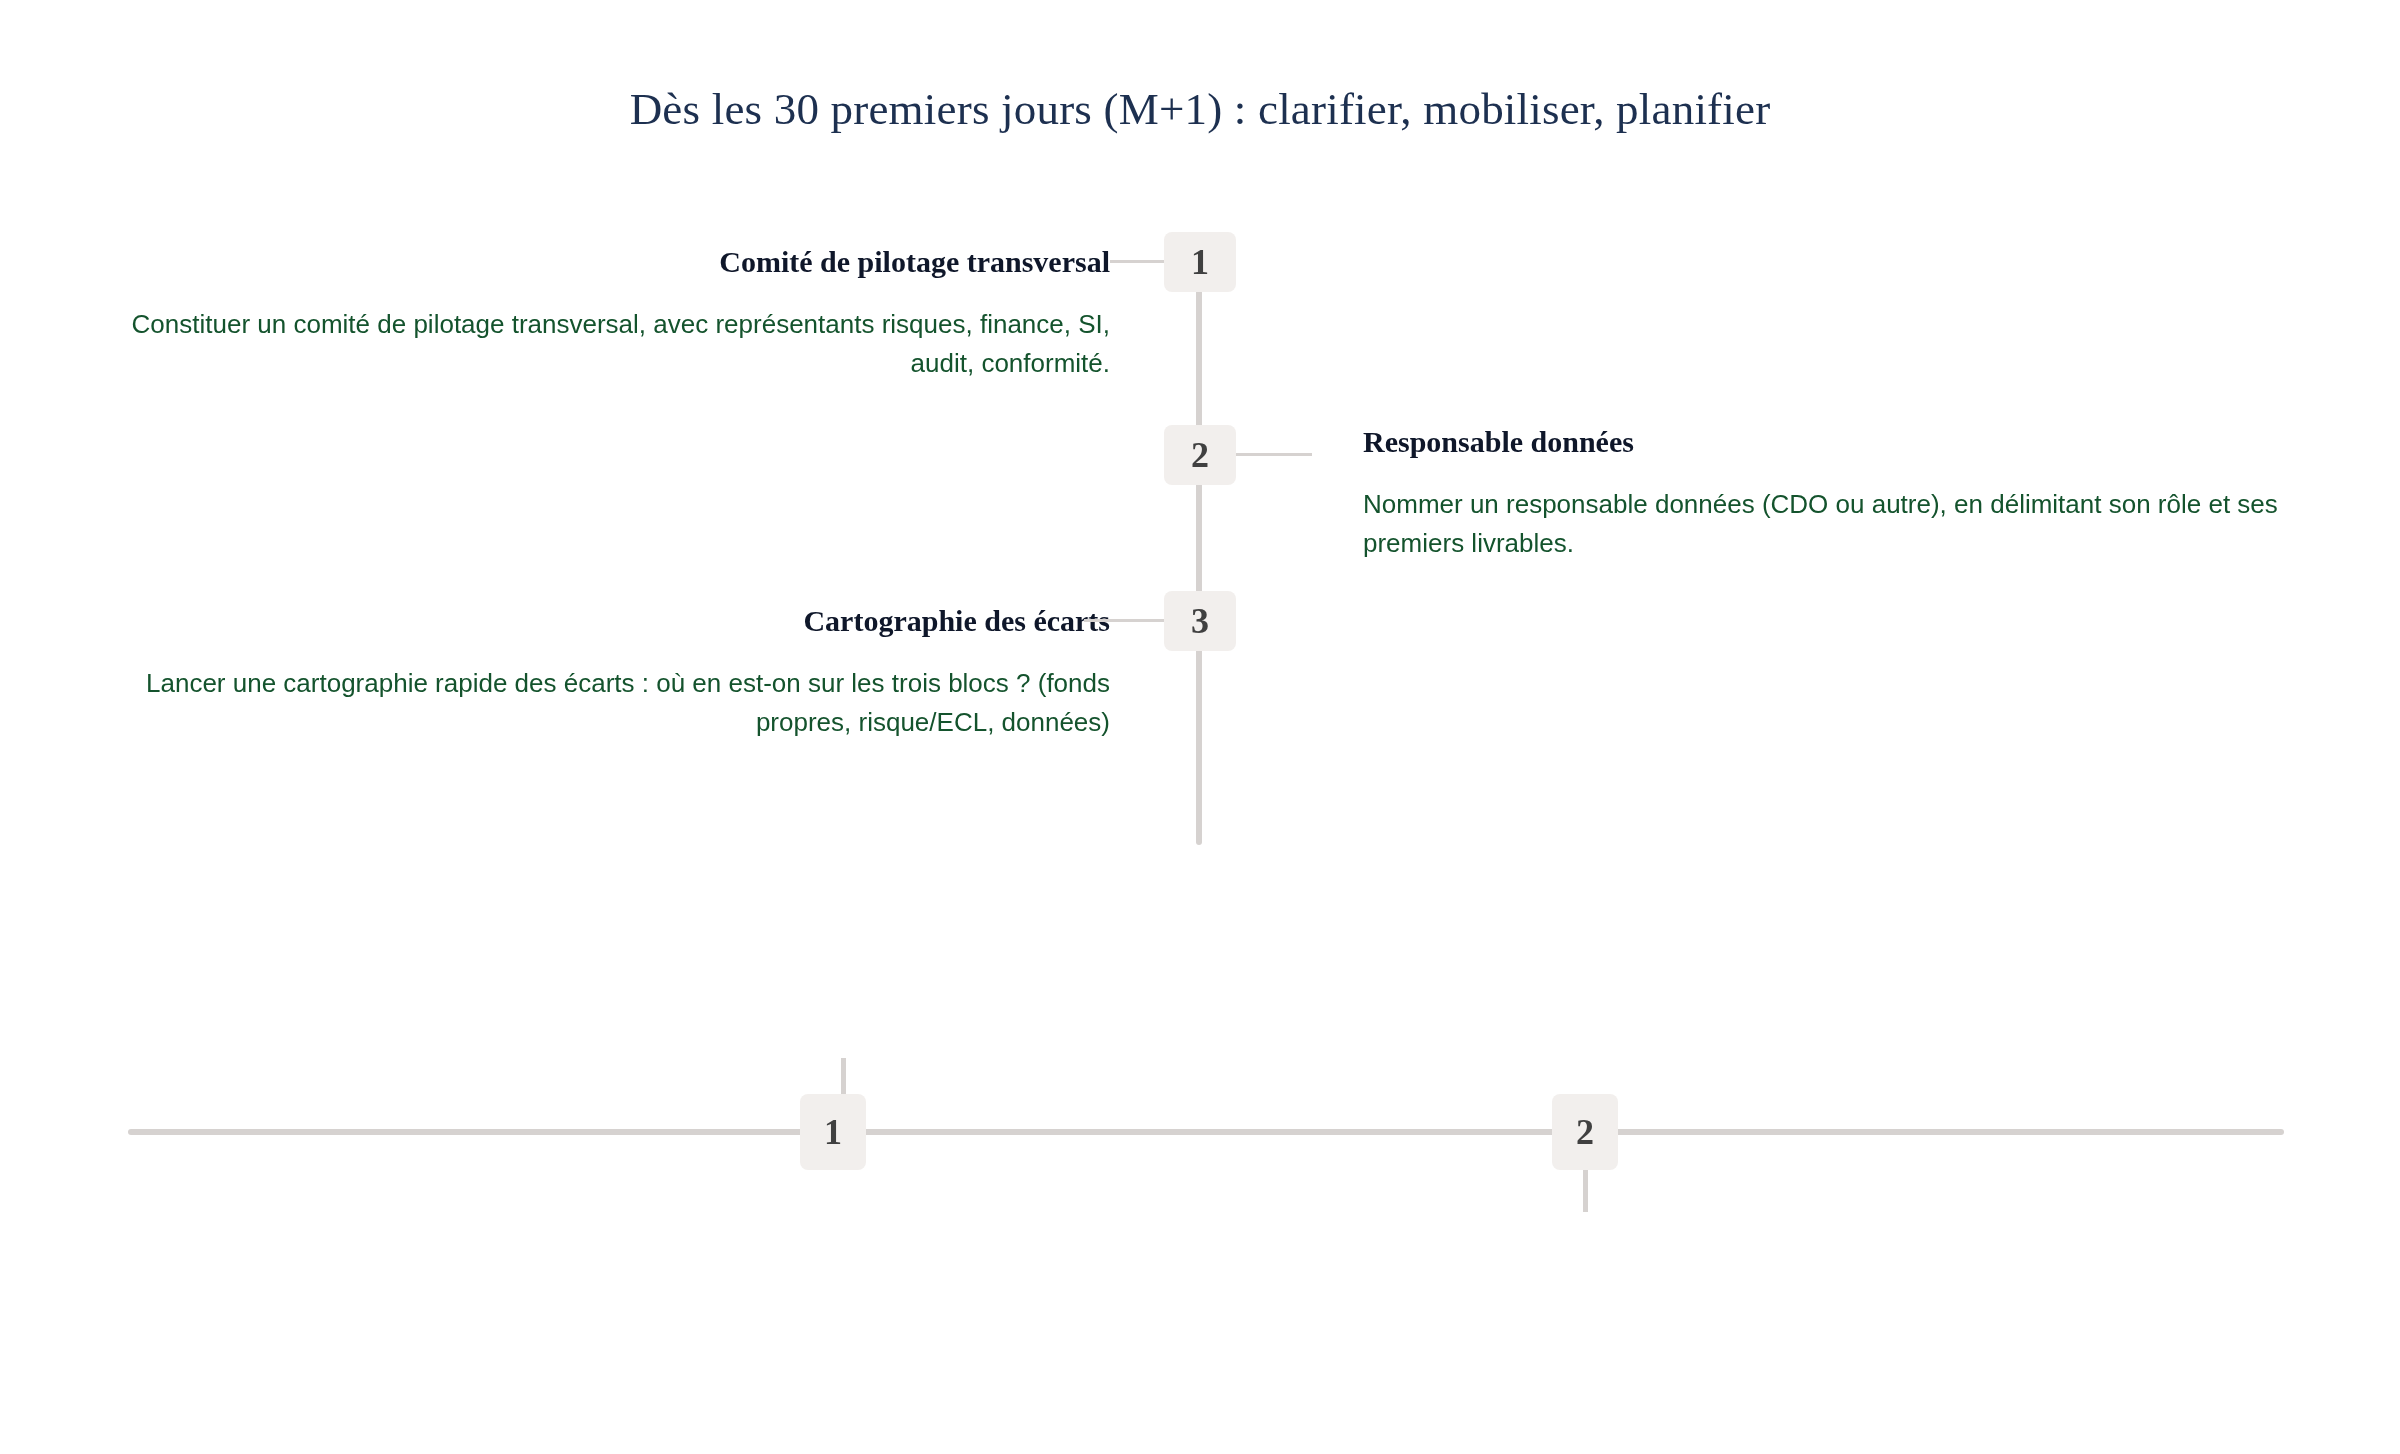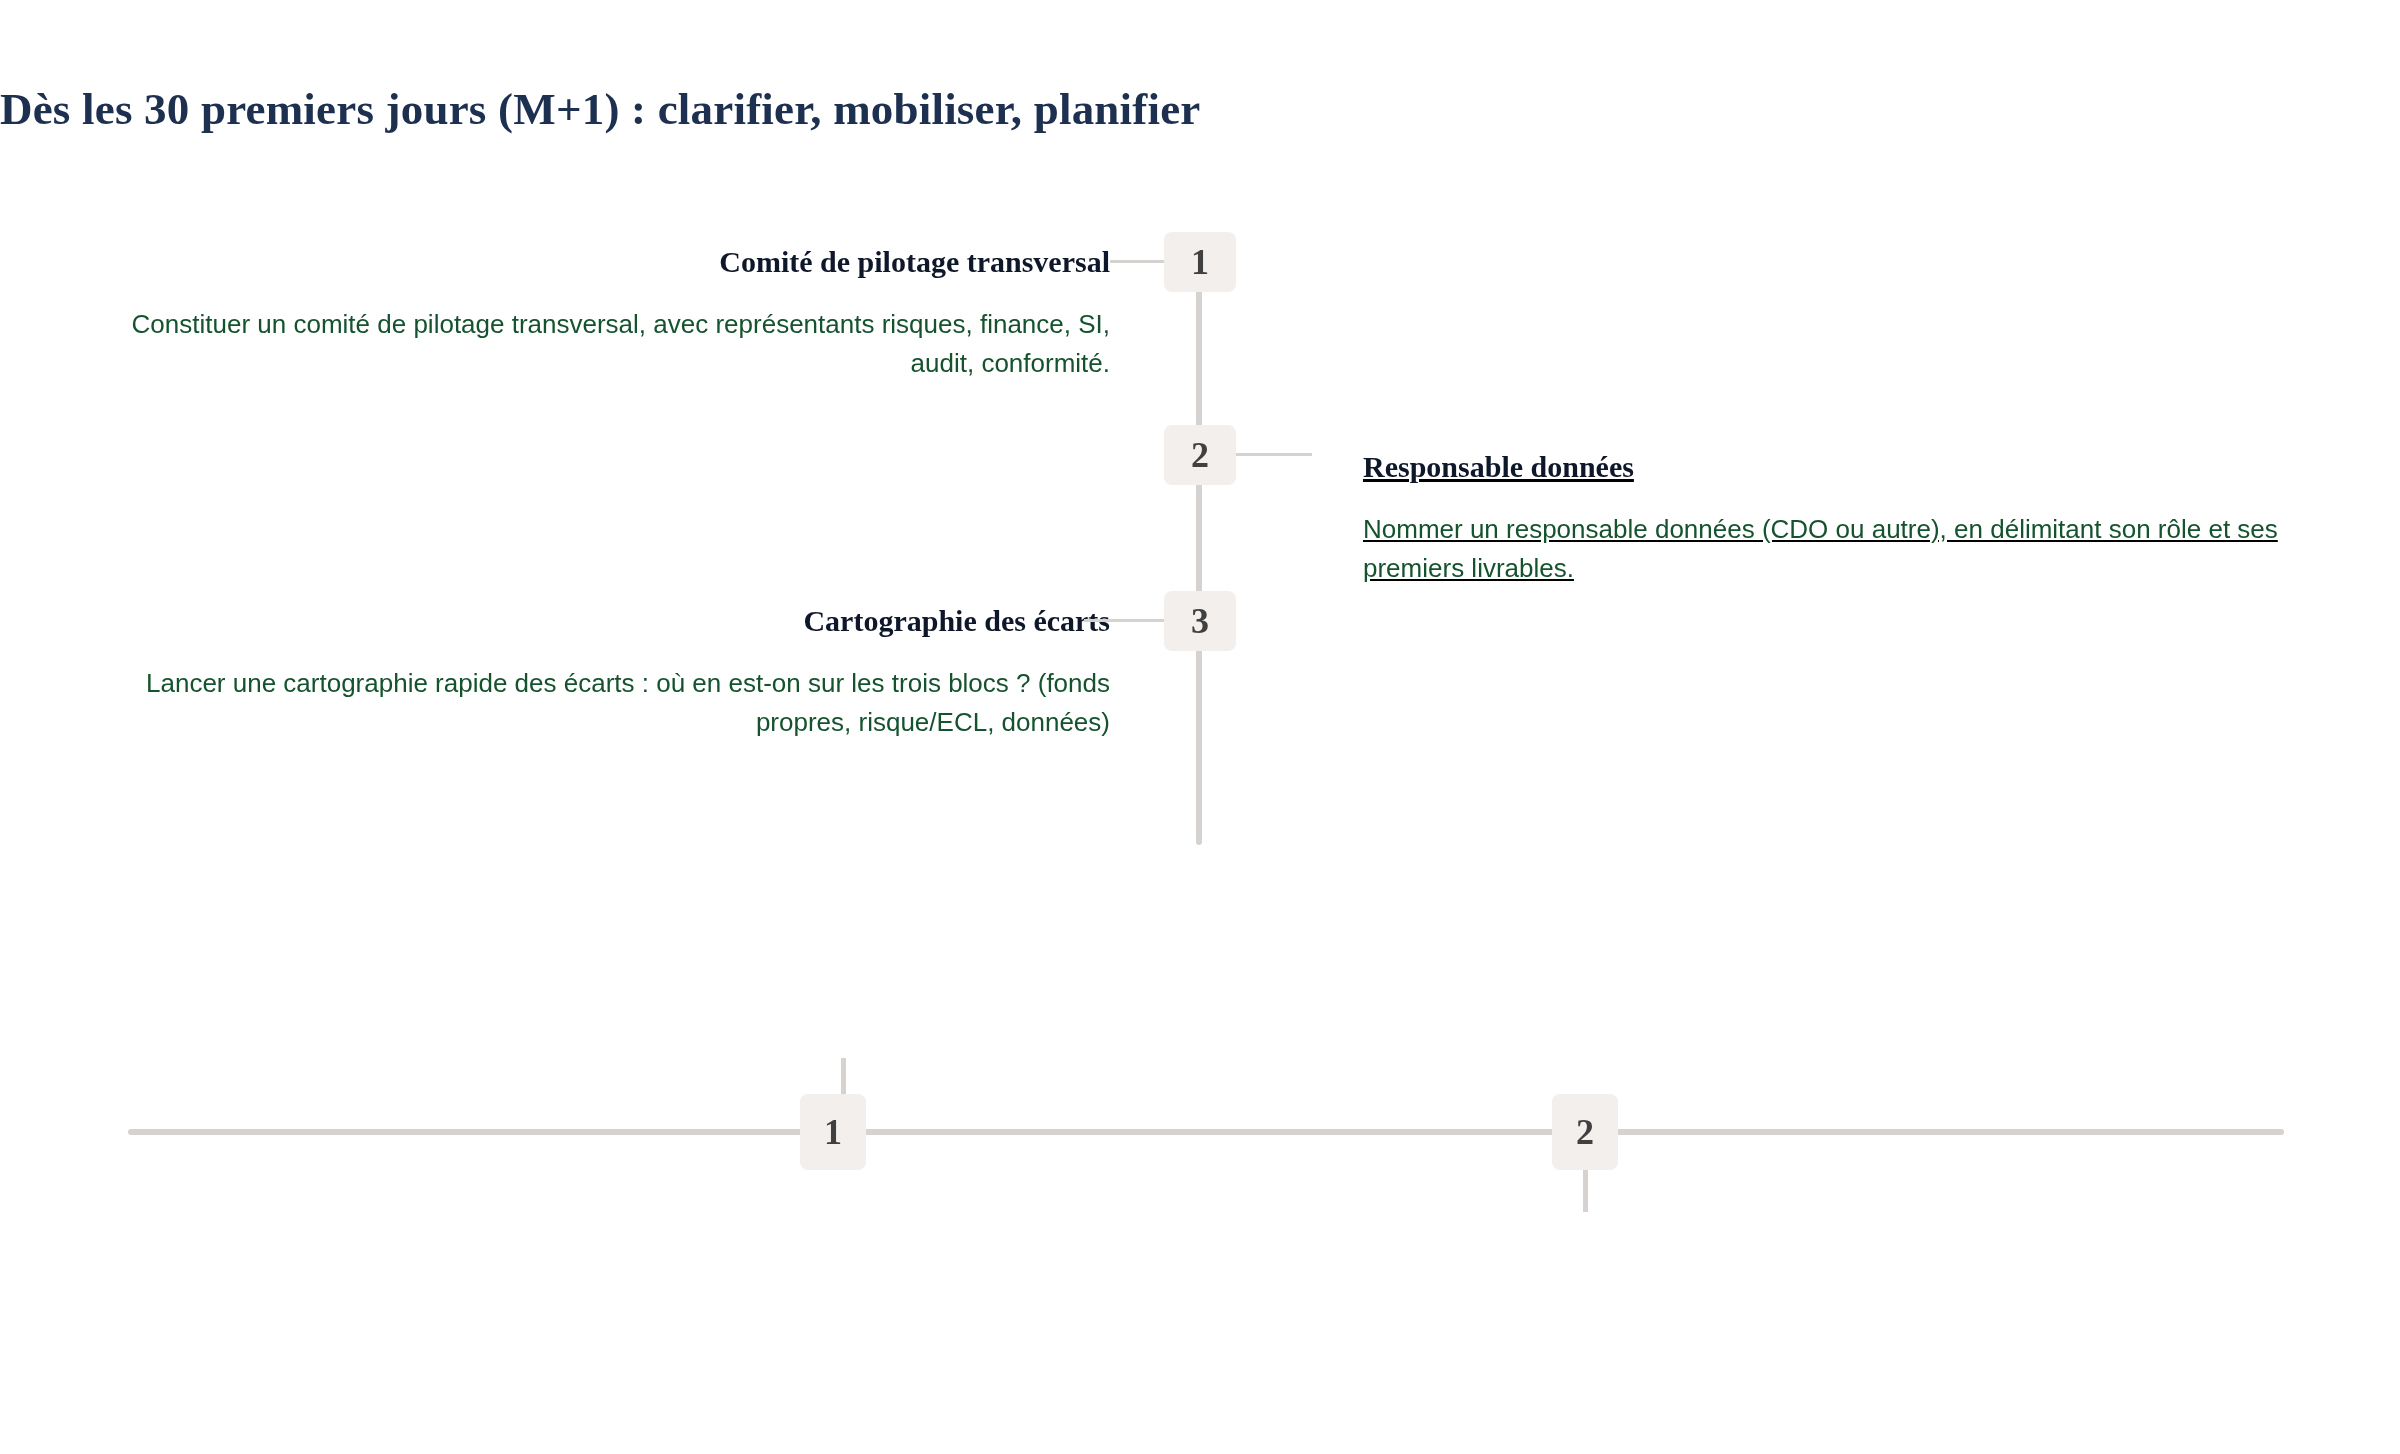--- a/index.html
+++ b/index.html
@@ -15,23 +15,23 @@
     font-family: "Liberation Sans", sans-serif;
     -webkit-font-smoothing: antialiased;
   }
 
   
   .page-title {
     position: absolute;
     left: 0;
     top: 82px;
     width: 2400px;
-    text-align: left;
+    text-align: center;
     font-family: "Liberation Serif", serif;
-    font-weight: 700;
+    font-weight: 400;
     font-size: 45px;
     letter-spacing: 0.2px;
     color: #1d3050;
     line-height: 1.2;
   }
 
   
   .vtimeline {
     position: absolute;
     left: 0;
@@ -156,21 +156,21 @@
 
   <div class="vstub" style="left:1110px; top:260px; width:58px;"></div>
   <div class="vbadge" style="left:1164px; top:232px;">1</div>
   <div class="vblock-left" style="top:243px;">
     <div class="item-title">Comité de pilotage transversal</div>
     <div class="item-desc">Constituer un comité de pilotage transversal, avec représentants risques, finance, SI, audit, conformité.</div>
   </div>
 
   <div class="vstub" style="left:1232px; top:453px; width:80px;"></div>
   <div class="vbadge" style="left:1164px; top:425px;">2</div>
-  <div class="vblock-right" style="top:448px;text-decoration:underline;">
+  <div class="vblock-right" style="top:423px;">
     <div class="item-title">Responsable données</div>
     <div class="item-desc">Nommer un responsable données (CDO ou autre), en délimitant son rôle et ses premiers livrables.</div>
   </div>
 
   <div class="vstub" style="left:1084px; top:619px; width:84px;"></div>
   <div class="vbadge" style="left:1164px; top:591px;">3</div>
   <div class="vblock-left" style="top:602px;">
     <div class="item-title">Cartographie des écarts</div>
     <div class="item-desc">Lancer une cartographie rapide des écarts : où en est-on sur les trois blocs ? (fonds propres, risque/ECL, données)</div>
   </div>

